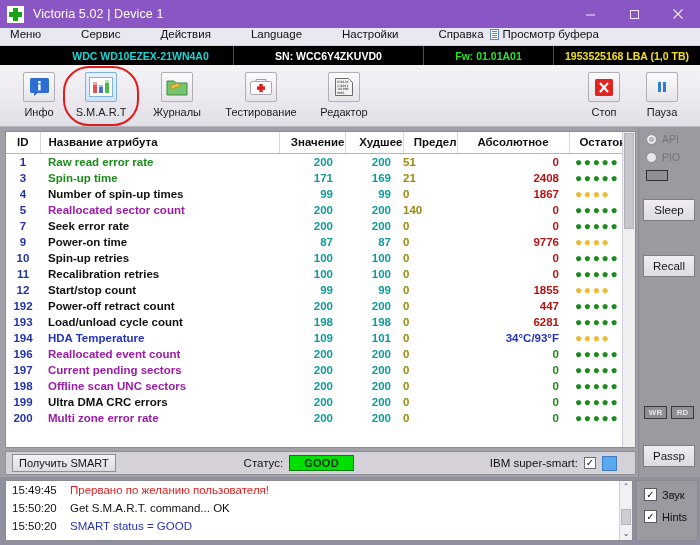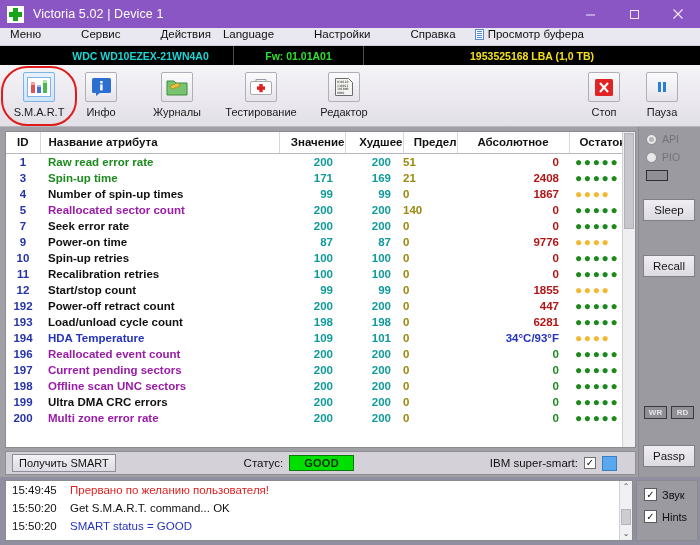--- a/index.html
+++ b/index.html
@@ -427,65 +427,66 @@
             <line x1="10.5" y1="1.5" x2="1.5" y2="10.5" stroke="#f2eaff" stroke-width="1.1"></line>
           </svg>
       </div>
     </div>
   </div>
 
   <div class="menubar">
     <div class="menu-item" style="margin-left:4px">Меню</div>
     <div class="menu-item" style="margin-left:28px">Сервис</div>
     <div class="menu-item" style="margin-left:28px">Действия</div>
-    <div class="menu-item" style="">Language</div>
+    <div class="menu-item" style="margin-left:28px">Language</div>
     <div class="menu-item" style="margin-left:28px">Настройки</div>
     <div class="menu-item" style="margin-left:28px">Справка</div>
     <div class="menu-spacer"></div>
     <div class="buffer-view">
       <div class="buf-icon"></div>
       <span>Просмотр буфера</span>
     </div>
     <div style="width:108px"></div>
   </div>
 
   <div class="drivebar">
     <div class="drive-cell dc-model">WDC WD10EZEX-21WN4A0</div>
+    <div class="drive-cell dc-sn">SN: WCC6Y4ZKUVD0</div>
     <div class="drive-cell dc-fw">Fw: 01.01A01</div>
     <div class="drive-cell dc-lba">1953525168 LBA (1,0 TB)</div>
   </div>
 
   <div class="toolbar">
+
+    <div class="tb-btn">
+      <div class="tb-ico">
+        <svg width="21" height="20" viewBox="0 0 21 20">
+          <rect x="1" y="1" width="19" height="15" rx="1.5" fill="#2c6fd0"></rect>
+          <polygon points="5,15 5,19 10,15" fill="#2c6fd0"></polygon>
+          <rect x="9.2" y="4" width="2.4" height="2.4" fill="#ffffff"></rect>
+          <rect x="9.2" y="7.4" width="2.4" height="6" fill="#ffffff"></rect>
+        </svg>
+      </div>
+      <div class="tb-label">Инфо</div>
+    </div>
 
     <div class="tb-btn selected">
       <div class="tb-highlight"></div>
       <div class="tb-ico">
         <svg width="24" height="20" viewBox="0 0 24 20">
           <rect x="0.5" y="0.5" width="23" height="19" fill="#ffffff" stroke="#7fb2e5"></rect>
           <rect x="4" y="5" width="4" height="11" fill="#e05252"></rect>
           <rect x="4" y="5" width="4" height="3" fill="#f2a2a2"></rect>
           <rect x="10" y="8" width="4" height="8" fill="#4a6fd0"></rect>
           <rect x="10" y="8" width="4" height="2" fill="#a5bbee"></rect>
           <rect x="16" y="3" width="4" height="13" fill="#49ba49"></rect>
           <rect x="16" y="3" width="4" height="3" fill="#a8e5a8"></rect>
         </svg>
       </div>
       <div class="tb-label">S.M.A.R.T</div>
-    </div>
-
-    <div class="tb-btn">
-      <div class="tb-ico">
-        <svg width="21" height="20" viewBox="0 0 21 20">
-          <rect x="1" y="1" width="19" height="15" rx="1.5" fill="#2c6fd0"></rect>
-          <polygon points="5,15 5,19 10,15" fill="#2c6fd0"></polygon>
-          <rect x="9.2" y="4" width="2.4" height="2.4" fill="#ffffff"></rect>
-          <rect x="9.2" y="7.4" width="2.4" height="6" fill="#ffffff"></rect>
-        </svg>
-      </div>
-      <div class="tb-label">Инфо</div>
     </div>
 
     <div class="tb-btn" style="margin-left:14px">
       <div class="tb-ico">
         <svg width="22" height="19" viewBox="0 0 22 19">
           <path d="M1 3 h7 l2 2 h11 v12 h-20 z" fill="#78c46e" stroke="#3f8b3f" stroke-width="1"></path>
           <path d="M4 8 l8 -3 l2 3 l-8 3 z" fill="#f0c33c" stroke="#b8871c" stroke-width="0.8"></path>
         </svg>
       </div>
       <div class="tb-label">Журналы</div>

